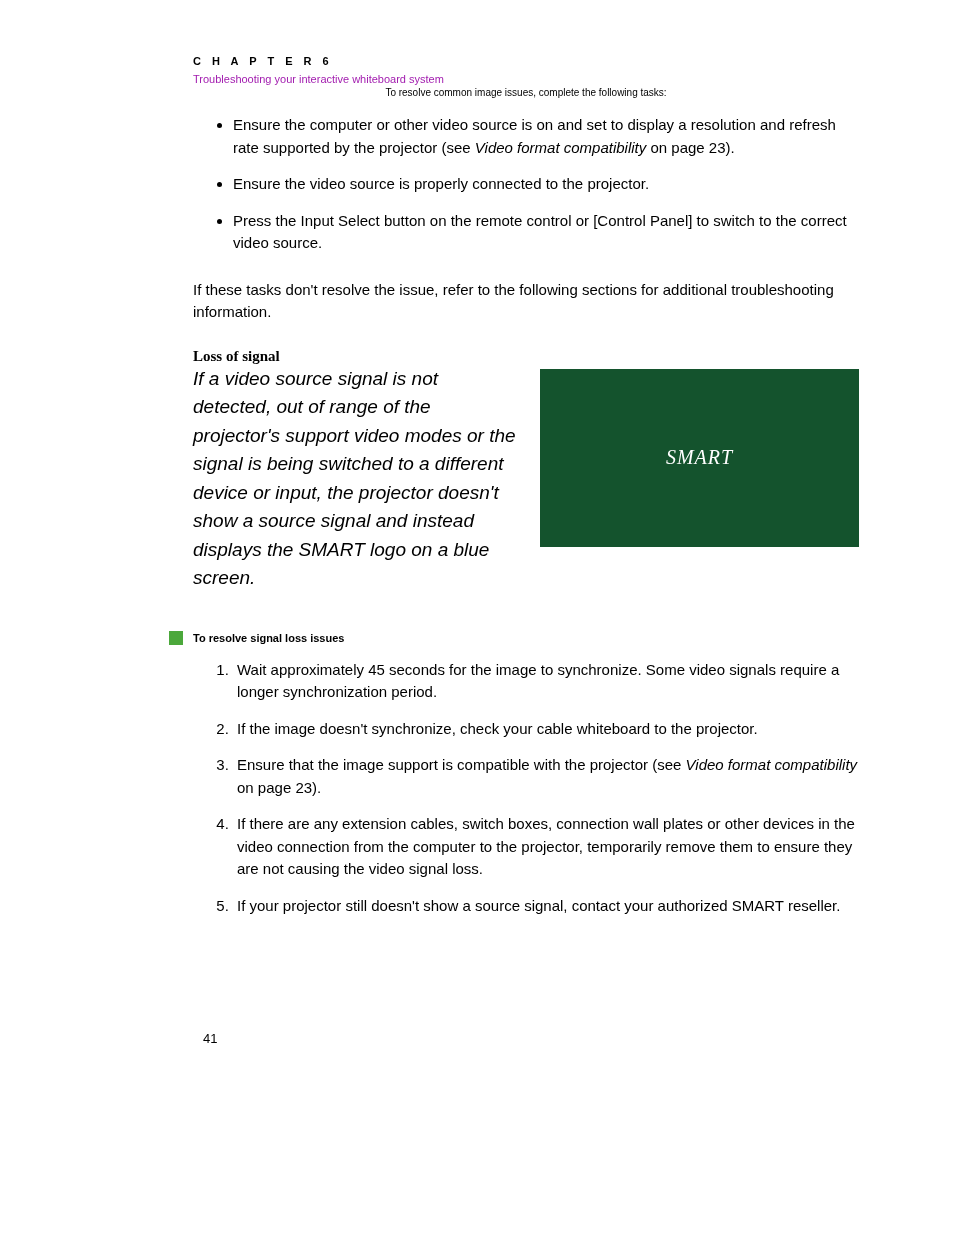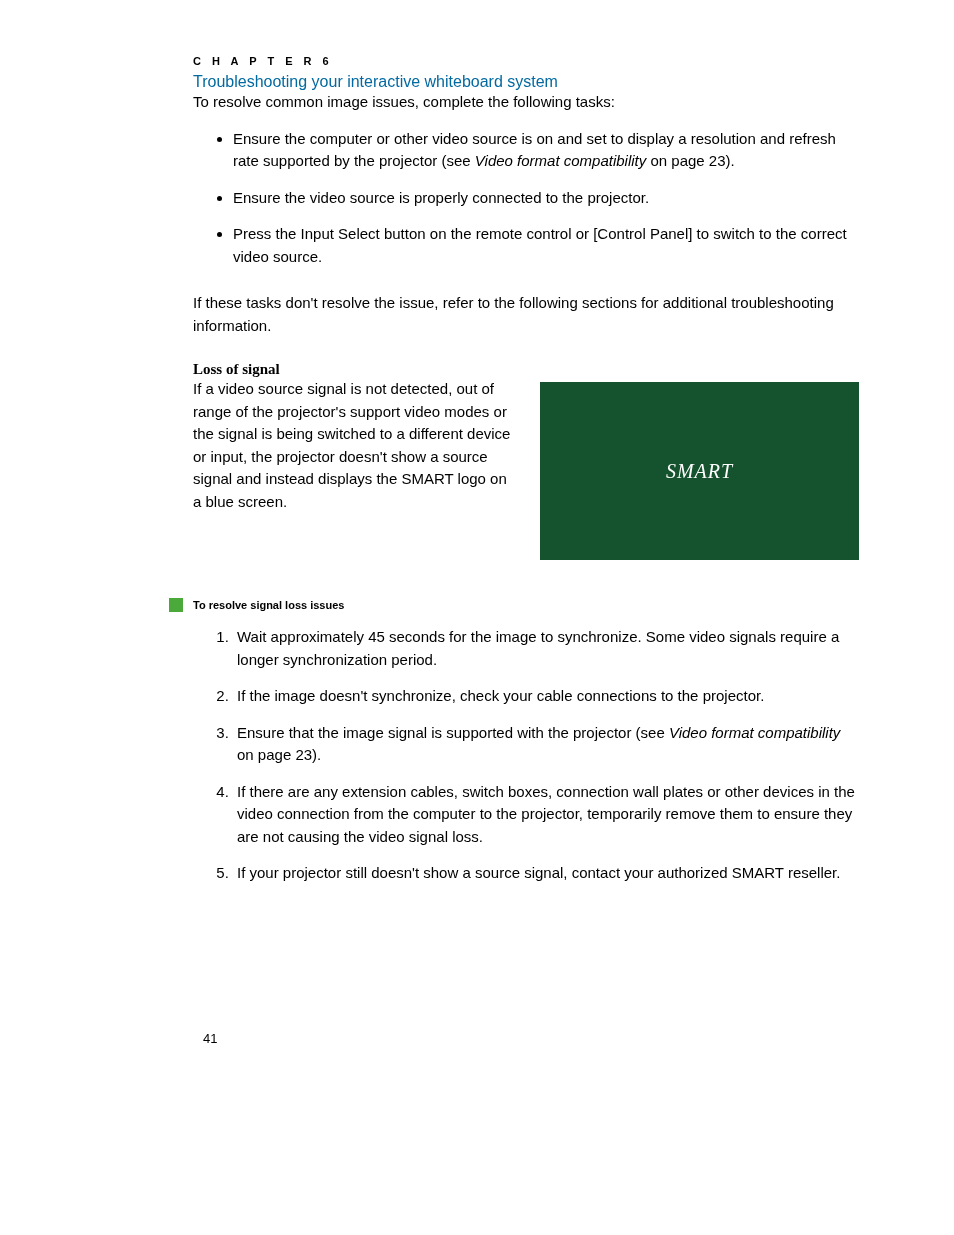--- a/index.html
+++ b/index.html
@@ -18,34 +18,35 @@
     height: 1108px;
     padding: 55px 95px 0 193px;
     box-sizing: border-box;
   }
   .chapter-line {
     font-size: 11px;
     letter-spacing: 4px;
     font-weight: bold;
   }
   .chapter-sub {
-    font-size: 16px;
+    font-size: 11px;
     margin-top: 6px;
-    color: #0369a1;
+    color: #a21caf;
   }
   .section-title {
     font-size: 27px;
     font-weight: 400;
     color: #2e6ecf;
     margin-top: 82px;
     margin-bottom: 4px;
   }
   .intro {
-    font-size: 15px;
+    font-size: 10px;
     line-height: 1.5;
+    text-align: center;
   }
   ul.tasks {
     margin: 14px 0 0 0;
     padding: 0 0 0 40px;
     list-style-type: disc;
   }
   ul.tasks li {
     font-size: 15px;
     line-height: 1.5;
     margin-bottom: 14px;
@@ -64,23 +65,24 @@
     margin-bottom: 0px;
     font-family: Liberation Serif, serif;
   }
   .loss-wrap {
     display: flex;
     gap: 22px;
     align-items: flex-start;
     margin-top: 0;
   }
   .loss-text {
-    font-size: 15px;
+    font-size: 19px;
     line-height: 1.5;
     flex: 0 0 325px;
+    font-style: italic;
   }
   .blue-screen {
     margin-top: 4px;
     width: 320px;
     height: 178px;
     background: #14532d;
     display: flex;
     align-items: center;
     justify-content: center;
   }
@@ -161,24 +163,24 @@
   <div class="procedure-row">
     <div class="green-box"></div>
     <div class="procedure-title">To resolve signal loss issues</div>
   </div>
 
   <ol class="steps">
     <li>
       <span>Wait approximately 45 seconds for the image to synchronize. Some video signals require a longer synchronization period.</span>
     </li>
     <li>
-      <span>If the image doesn't synchronize, check your cable connections to the projector.</span>
+      <span>If the image doesn't synchronize, check your cable whiteboard to the projector.</span>
     </li>
     <li>
-      <span>Ensure that the image signal is supported with the projector (see </span><span class="italic-ref">Video format compatibility</span><span> on page 23).</span>
+      <span>Ensure that the image support is compatible with the projector (see </span><span class="italic-ref">Video format compatibility</span><span> on page 23).</span>
     </li>
     <li>
       <span>If there are any extension cables, switch boxes, connection wall plates or other devices in the video connection from the computer to the projector, temporarily remove them to ensure they are not causing the video signal loss.</span>
     </li>
     <li>
       <span>If your projector still doesn't show a source signal, contact your authorized SMART reseller.</span>
     </li>
   </ol>
 
   <div class="page-number">41</div>

